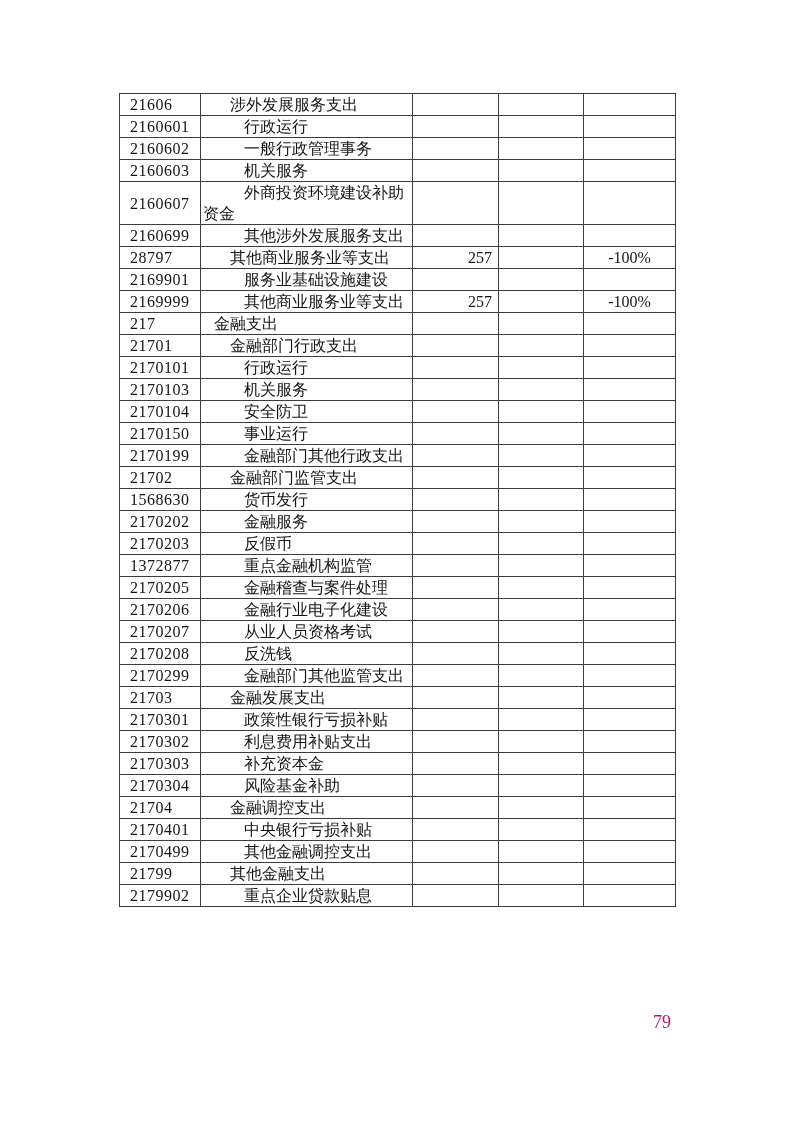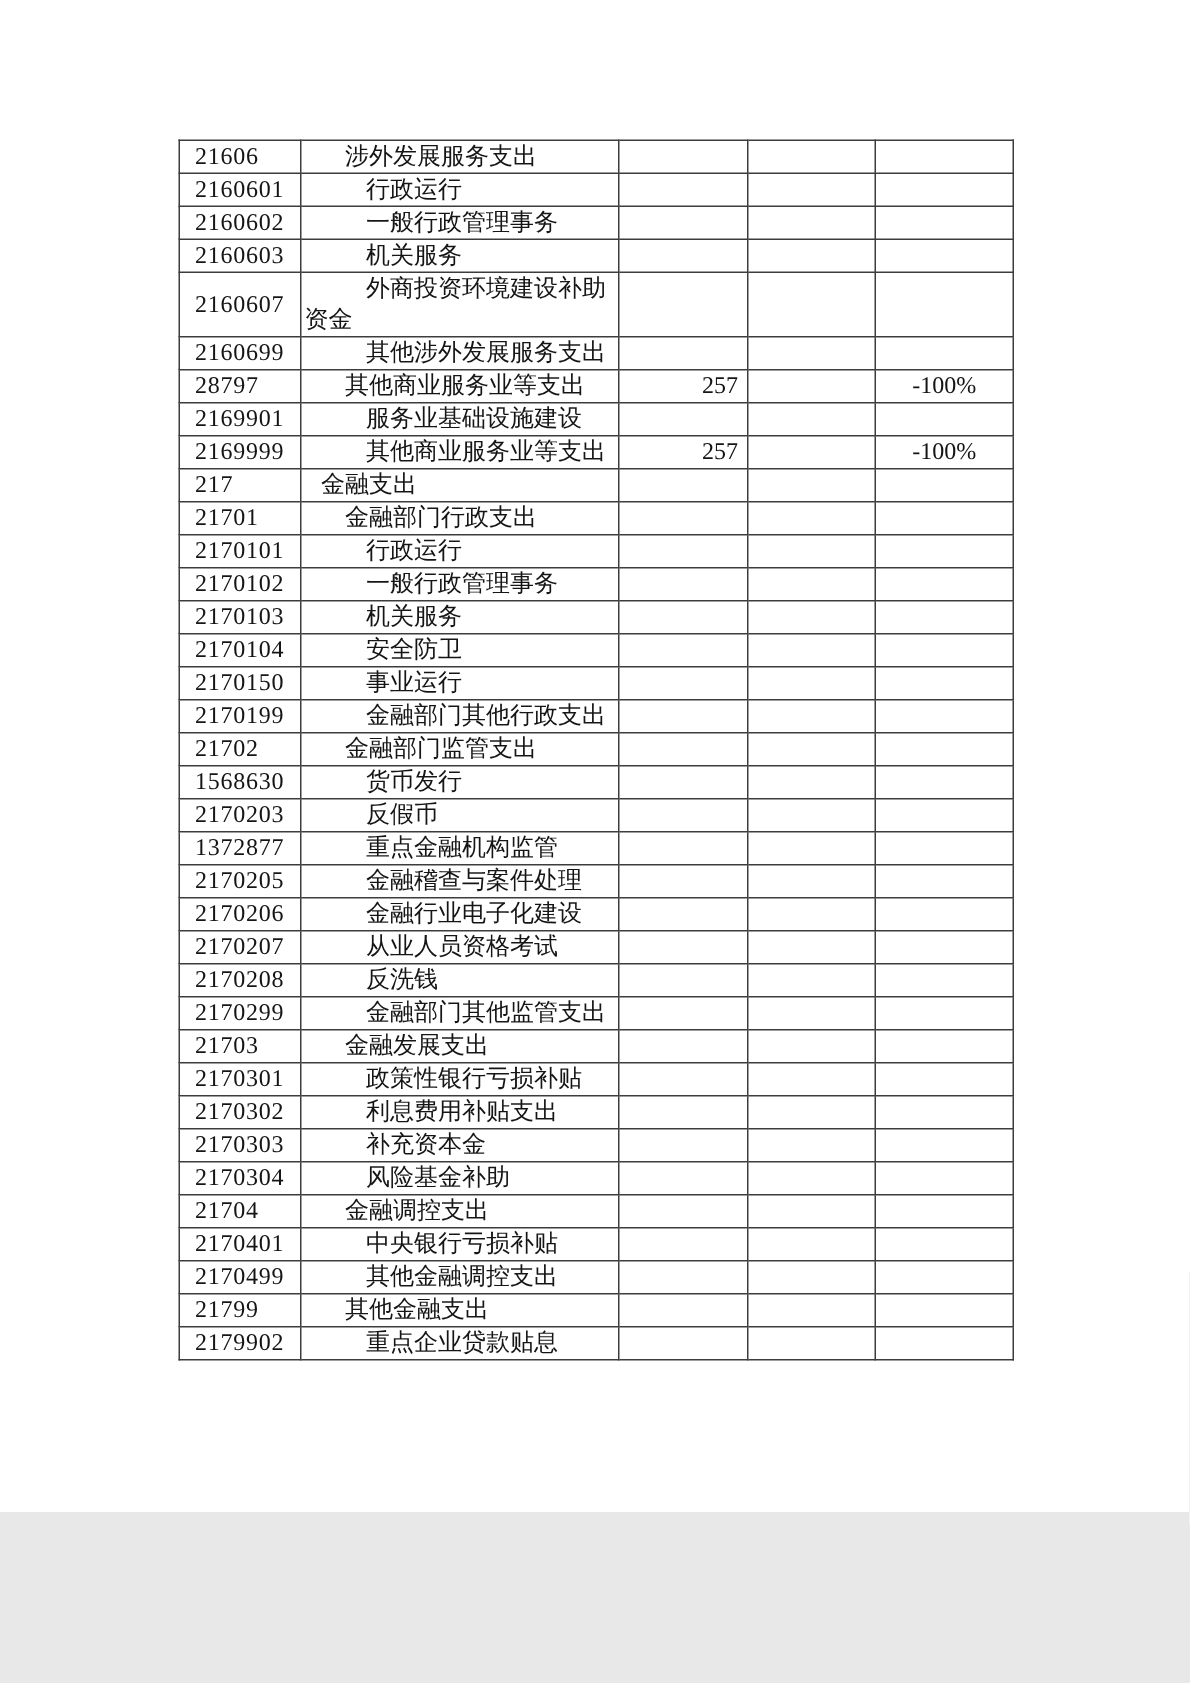--- a/index.html
+++ b/index.html
@@ -1,20 +1,20 @@
 <!DOCTYPE html>
 <html><head>
 <meta charset="utf-8">
 <style>
   * { margin: 0; padding: 0; box-sizing: border-box; }
   html, body { background: #e8e8e8; }
   .page {
     position: relative;
     width: 793px;
-    height: 1008px;
+    height: 1122px;
     margin: 0 auto;
     background: #ffffff;
     font-family: "Liberation Serif", "DejaVu Serif", serif;
     color: #151515;
     overflow: hidden;
   }
   table.budget-table {
     position: absolute;
     left: 119px;
     top: 93px;
@@ -40,21 +40,21 @@
   td.cell-amount { text-align: right; padding-right: 6px; padding-left: 16px; }
   td.cell-blank  { }
   td.cell-pct { text-align: center; }
   .page-number {
     position: absolute;
     left: 645px;
     top: 1012px;
     width: 34px;
     text-align: center;
     font-size: 18px;
-    color: #3b82f6;
+    color: #be185d;
   }
 </style>
 </head>
 <body>
 
 <div class="page">
 
   <table class="budget-table">
     <colgroup>
       <col style="width:81px">
@@ -142,27 +142,20 @@
           <td class="cell-pct"></td>
         </tr>
         <tr>
           <td class="cell-code">2170101</td>
           <td class="cell-name lvl3">行政运行</td>
           <td class="cell-amount"></td>
           <td class="cell-blank"></td>
           <td class="cell-pct"></td>
         </tr>
         <tr>
-          <td class="cell-code">2170102</td>
-          <td class="cell-name lvl3">一般行政管理事务</td>
-          <td class="cell-amount"></td>
-          <td class="cell-blank"></td>
-          <td class="cell-pct"></td>
-        </tr>
-        <tr>
           <td class="cell-code">2170103</td>
           <td class="cell-name lvl3">机关服务</td>
           <td class="cell-amount"></td>
           <td class="cell-blank"></td>
           <td class="cell-pct"></td>
         </tr>
         <tr>
           <td class="cell-code">2170104</td>
           <td class="cell-name lvl3">安全防卫</td>
           <td class="cell-amount"></td>
@@ -191,20 +184,27 @@
           <td class="cell-pct"></td>
         </tr>
         <tr>
           <td class="cell-code">1568630</td>
           <td class="cell-name lvl3">货币发行</td>
           <td class="cell-amount"></td>
           <td class="cell-blank"></td>
           <td class="cell-pct"></td>
         </tr>
         <tr>
+          <td class="cell-code">2170202</td>
+          <td class="cell-name lvl3">金融服务</td>
+          <td class="cell-amount"></td>
+          <td class="cell-blank"></td>
+          <td class="cell-pct"></td>
+        </tr>
+        <tr>
           <td class="cell-code">2170203</td>
           <td class="cell-name lvl3">反假币</td>
           <td class="cell-amount"></td>
           <td class="cell-blank"></td>
           <td class="cell-pct"></td>
         </tr>
         <tr>
           <td class="cell-code">1372877</td>
           <td class="cell-name lvl3">重点金融机构监管</td>
           <td class="cell-amount"></td>

